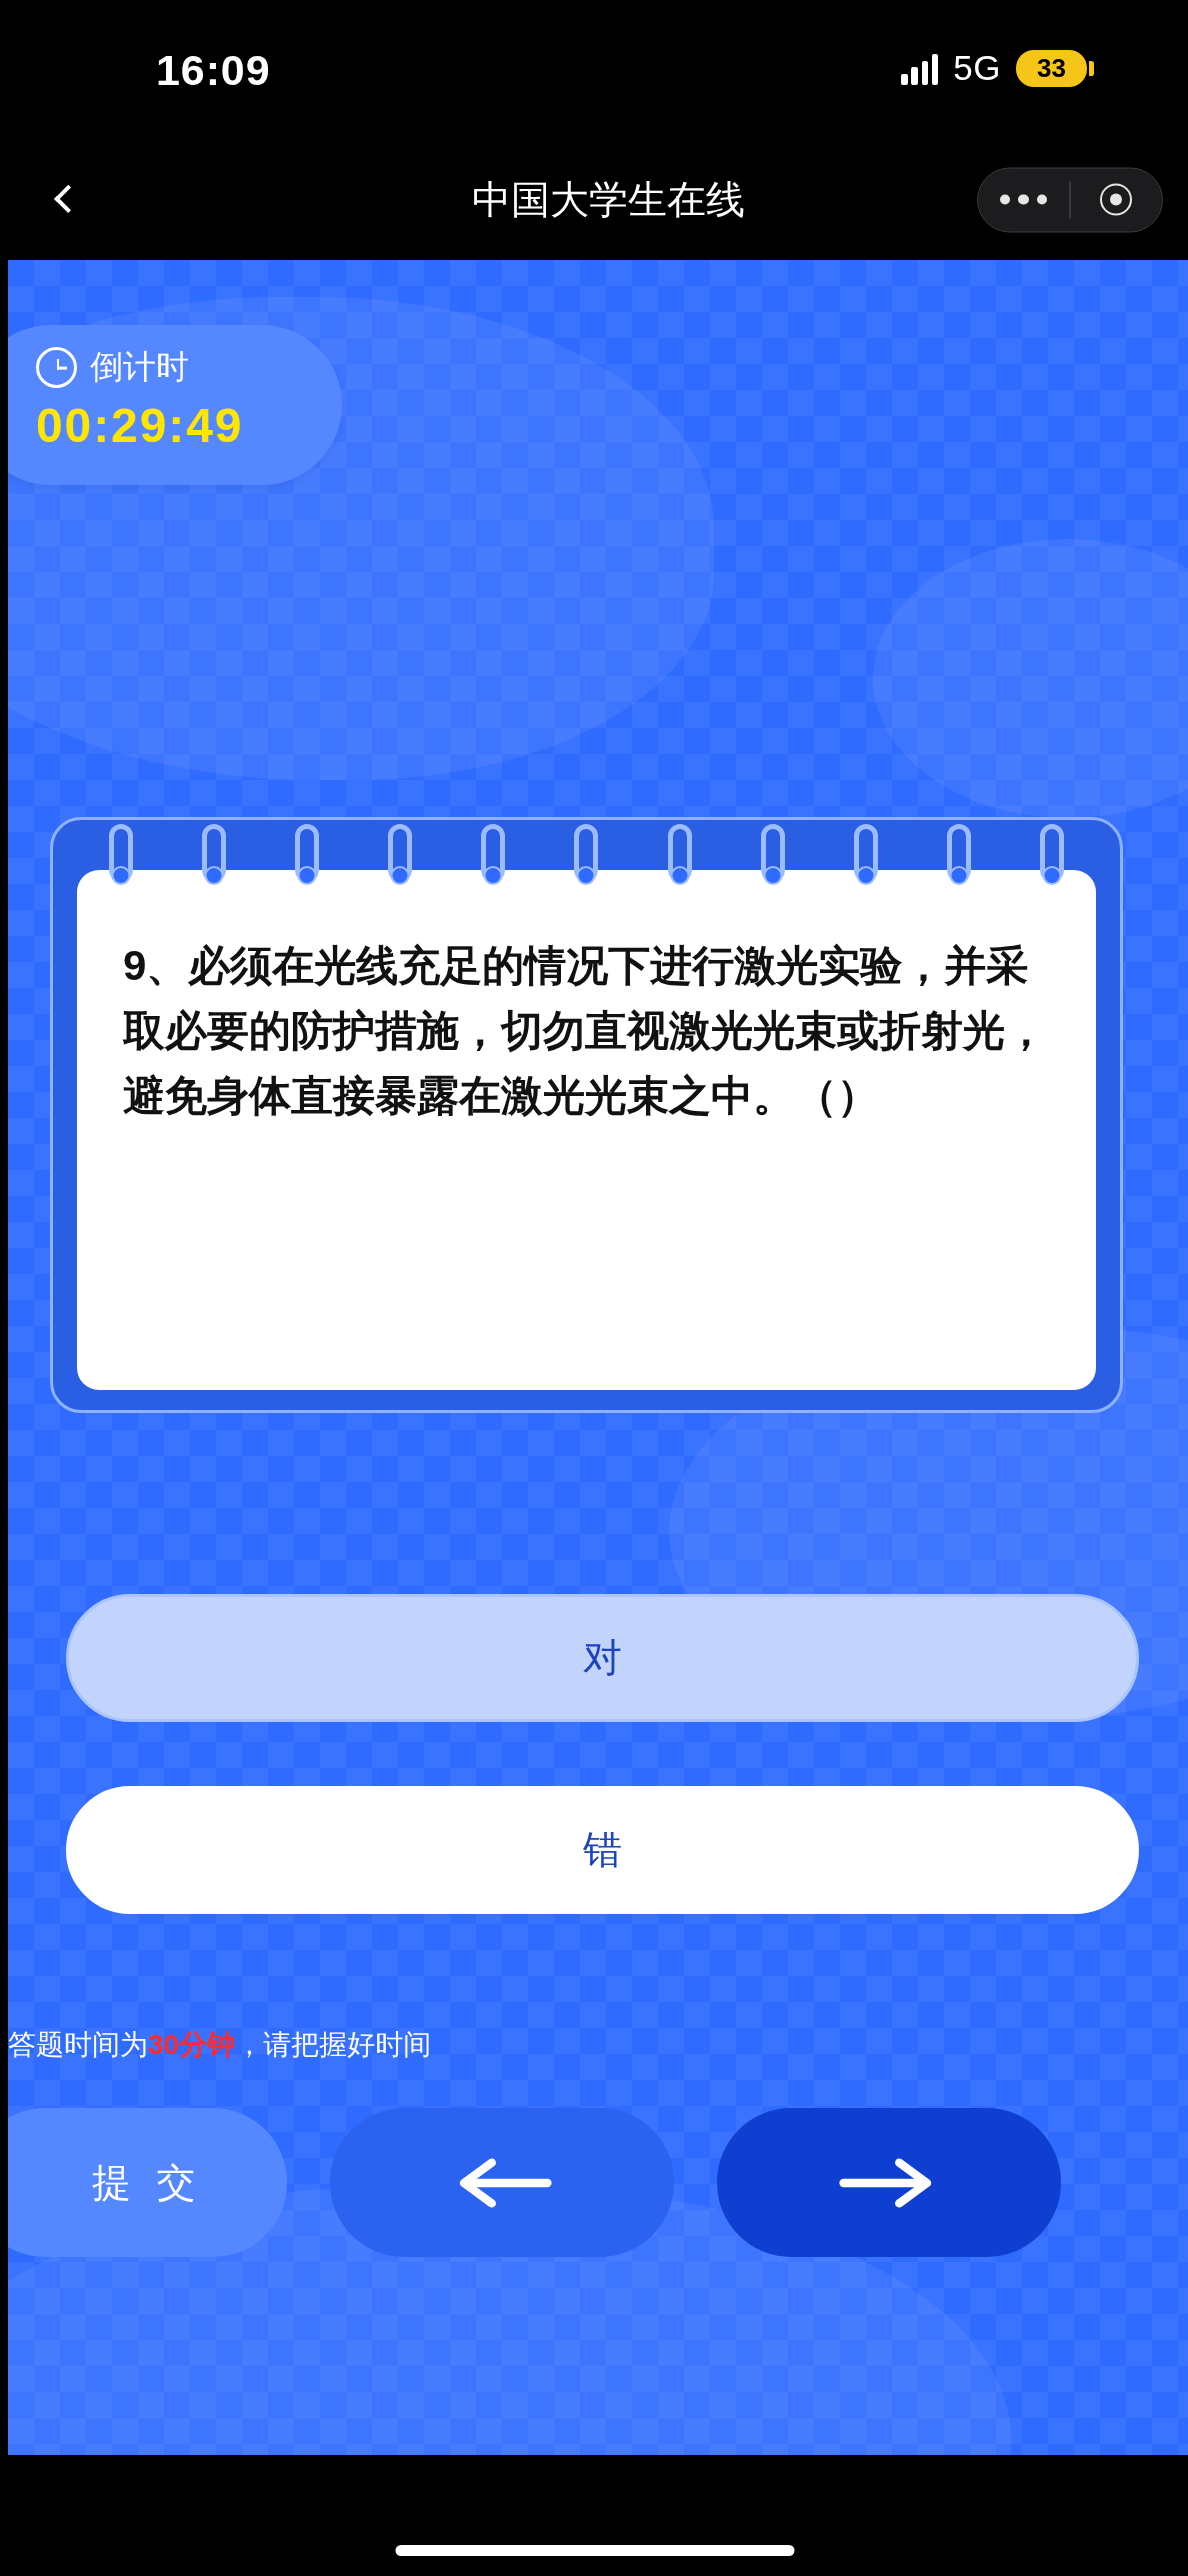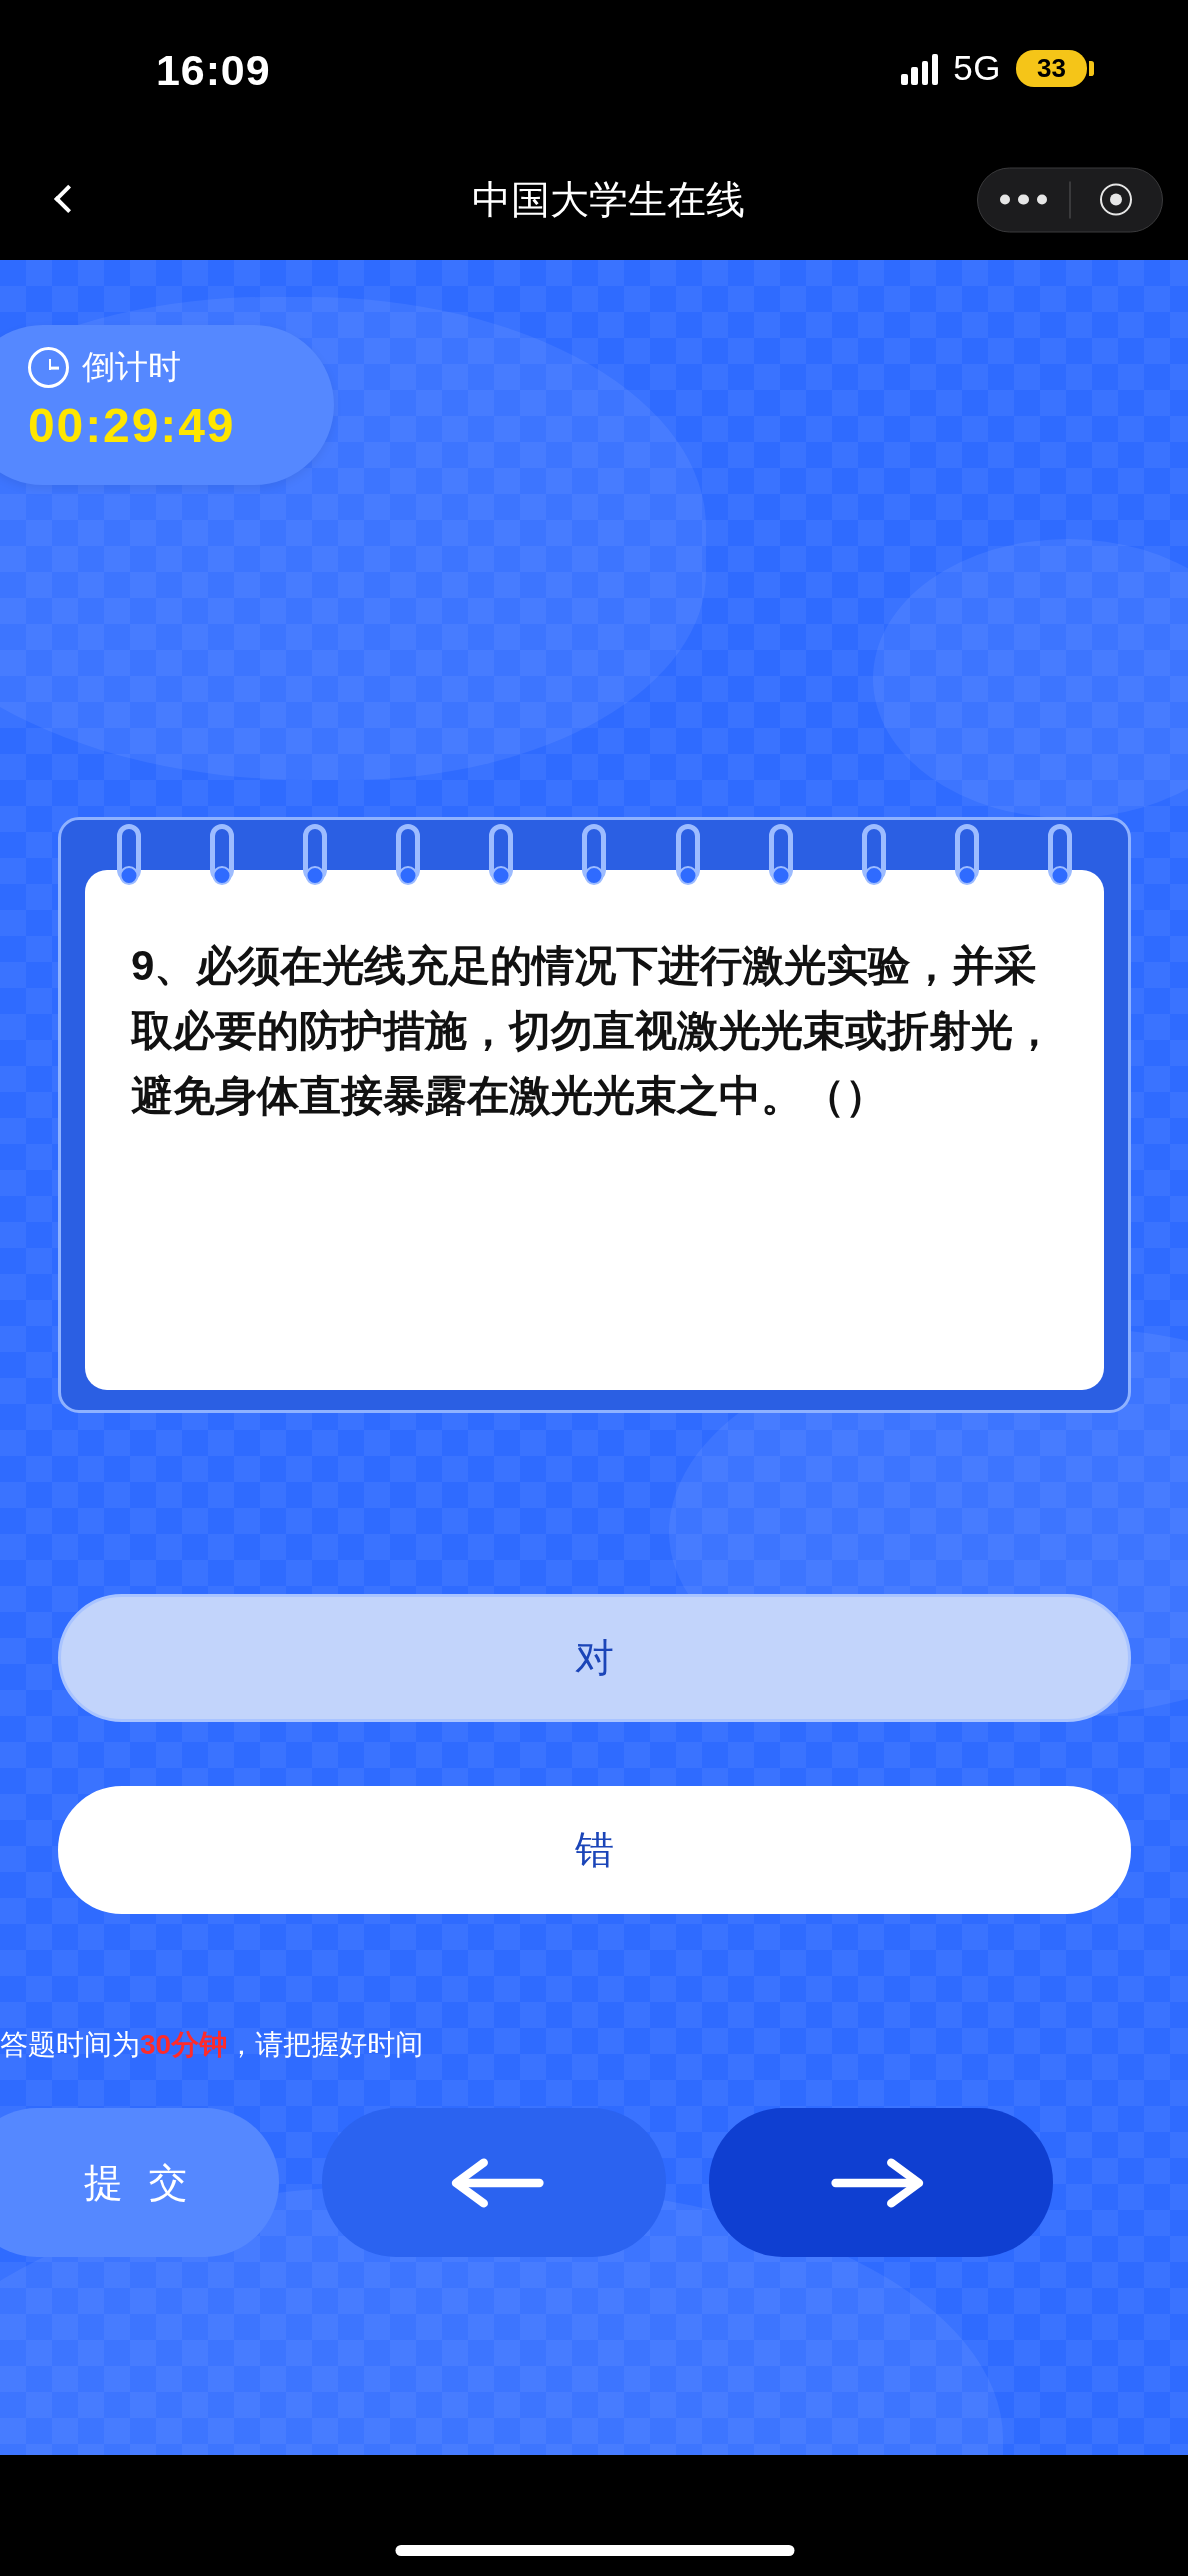--- a/index.html
+++ b/index.html
@@ -146,20 +146,21 @@
     border-radius: 50%;
     background: #e6e6e6;
   }
 
   
   .content {
     position: relative;
     height: 2316px;
     background: #2f6bff;
     overflow: hidden;
+    margin-left: 8px;
   }
   .bg-pattern {
     position: absolute;
     inset: 0;
     background-image:
       linear-gradient(45deg, rgba(255,255,255,0.055) 25%, transparent 25%, transparent 75%, rgba(255,255,255,0.055) 75%),
       linear-gradient(45deg, rgba(255,255,255,0.055) 25%, transparent 25%, transparent 75%, rgba(255,255,255,0.055) 75%);
     background-size: 52px 52px;
     background-position: 0 0, 26px 26px;
   }
@@ -216,23 +217,23 @@
     margin-top: 7.4px;
     font-size: 48px;
     font-weight: bold;
     color: #ffe600;
     letter-spacing: 1.9px;
   }
 
   
   .qcard {
     position: absolute;
-    left: 58px; top: 557px;
+    left: 42px; top: 557px;
     width: 1073px;
-    border-radius: 21px;
+    border-radius: 31px;
     background: #2b5fe3;
     border: 3.7px solid #8fb2ff;
     padding: 24px 24px 20.4px 24px;
   }
   .spiral-row {
     position: absolute;
     left: 56px; right: 56px; top: 3.7px;
     display: flex; justify-content: space-between;
     z-index: 3;
   }

